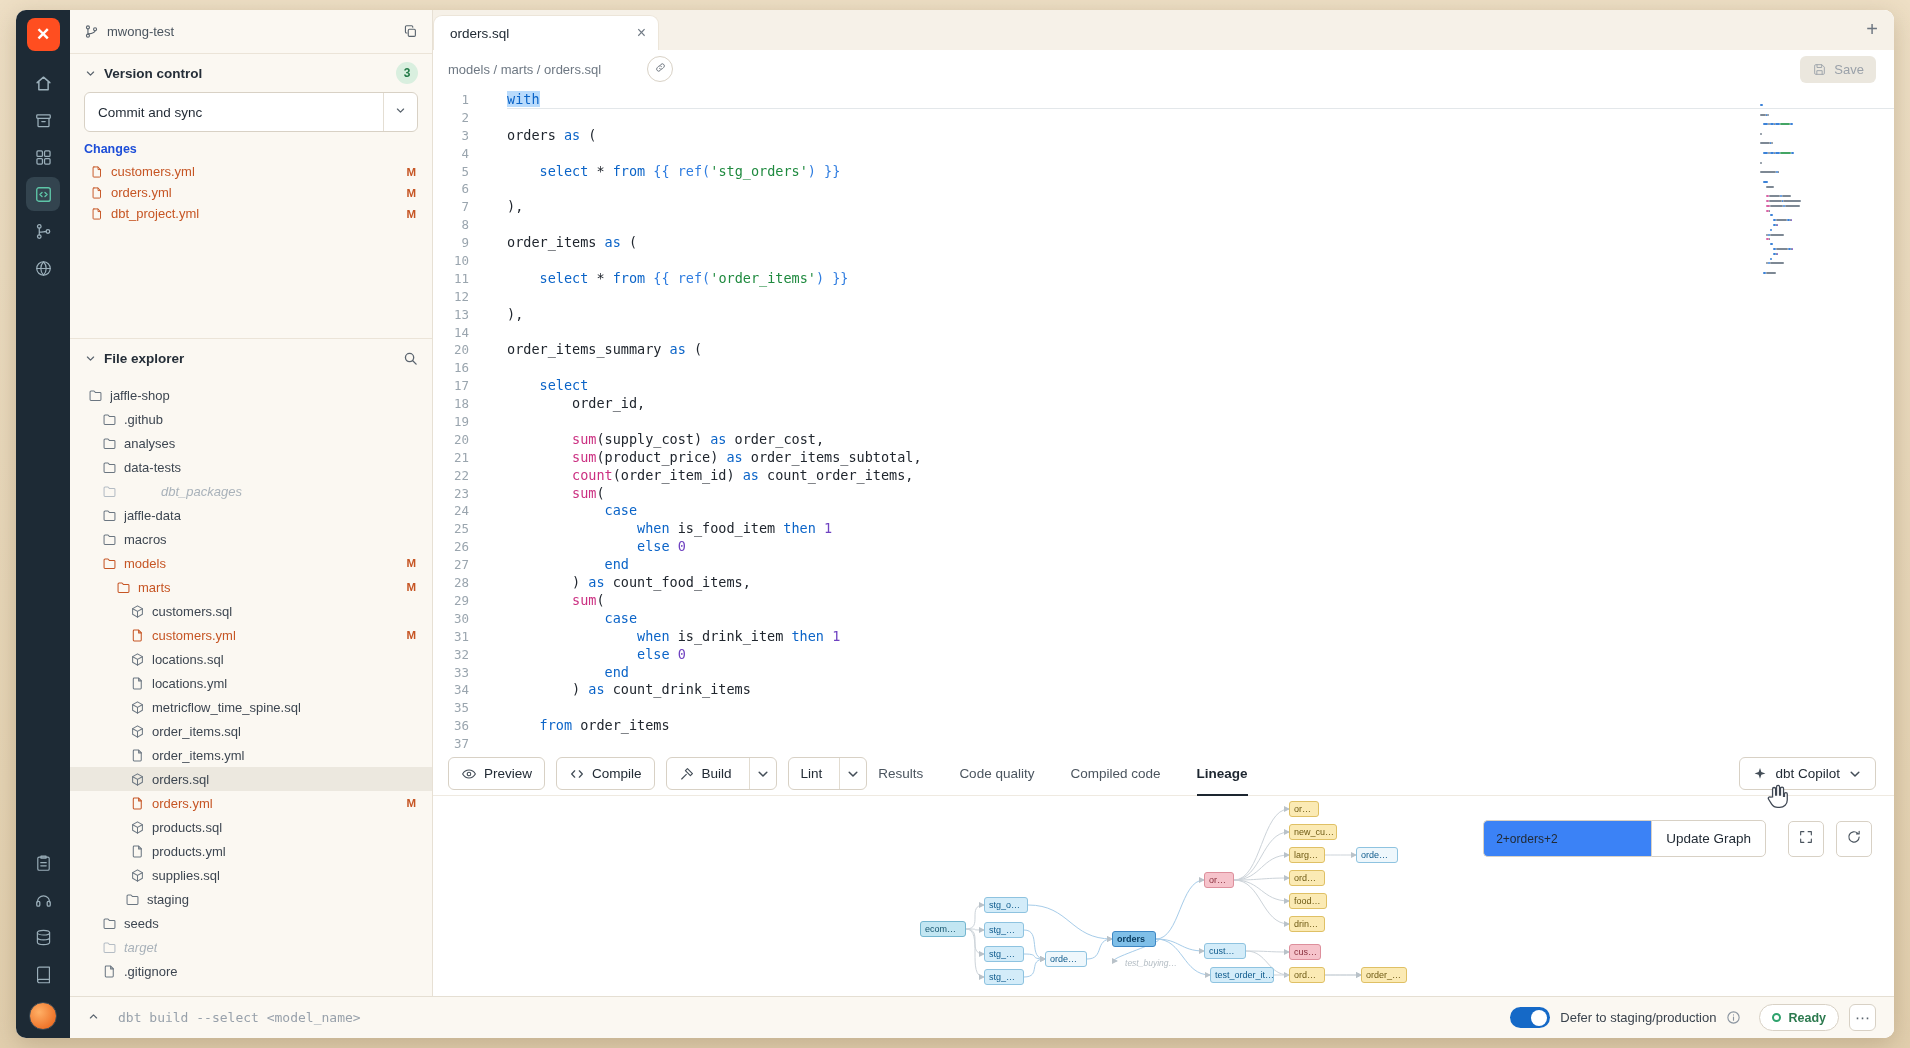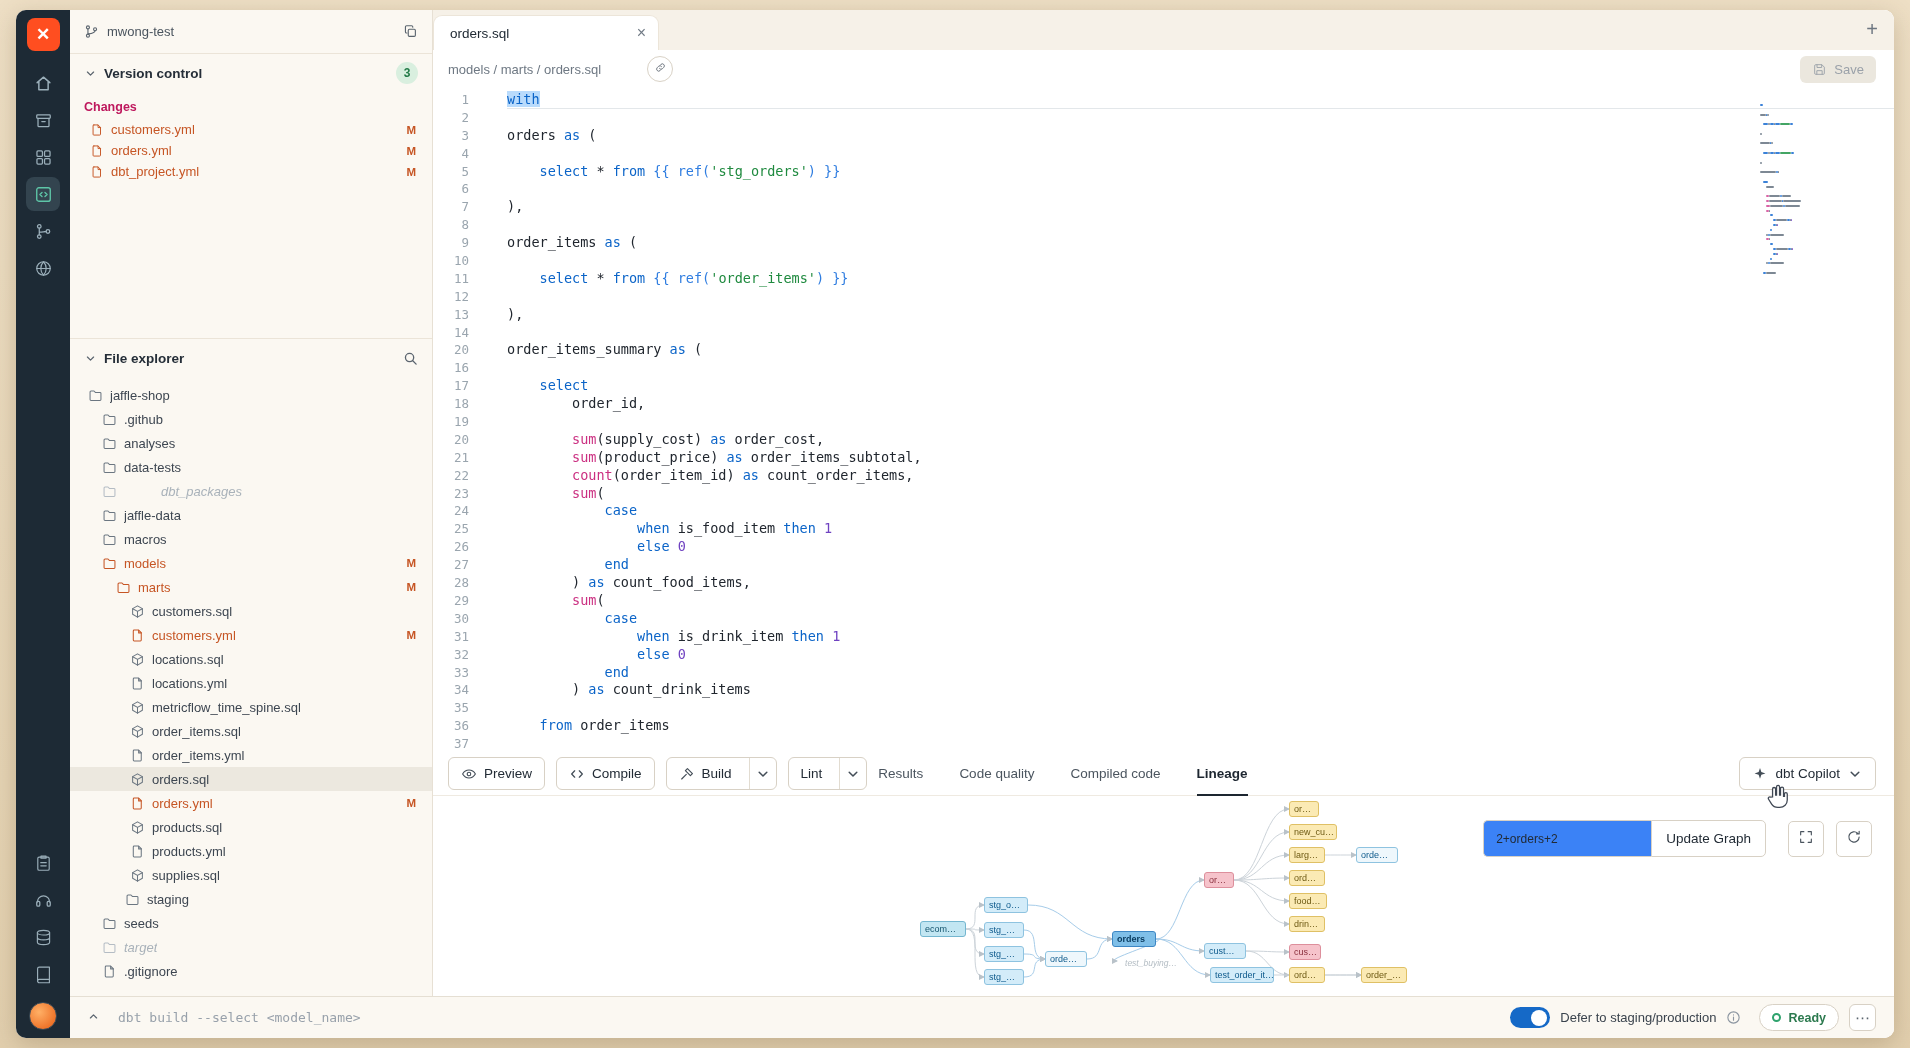--- a/index.html
+++ b/index.html
@@ -28,21 +28,21 @@
   .vc { height:285px; border-bottom:1px solid #ebe4d8; }
   .sec-header { height:38px; display:flex; align-items:center; padding:0 14px; gap:7px; font-size:13.5px; font-weight:700; color:#252e38; }
   .sec-header .ic { width:13px; height:13px; color:#5a646e; }
   .sec-header .ic svg { width:100%; height:100%; }
   .badge { margin-left:auto; min-width:22px; height:22px; border-radius:11px; background:#d9efdf; color:#217a46; font-size:12px; font-weight:700;
            display:flex; align-items:center; justify-content:center; }
   .commit { margin:0 14px 10px; height:40px; border:1px solid #d8d1c5; border-radius:6px; background:#fff; display:flex; align-items:center;
             padding-left:13px; font-size:13.5px; color:#1f2833; }
   .commit .chev-seg { margin-left:auto; width:34px; height:100%; border-left:1px solid #e4ded3; display:flex; align-items:center; justify-content:center; color:#5a646e; }
   .chev-seg svg, .search-ic svg { width:13px; height:13px; }
-  .changes-label { margin:8px 14px 5px; font-size:12.5px; font-weight:700; color:#be185d; }
+  .changes-label { margin:8px 14px 5px; font-size:12.5px; font-weight:700; color:#1d4ed8; }
   .chg { height:21px; display:flex; align-items:center; padding:0 16px 0 20px; gap:7px; color:#c65524; }
   .chg .ic { width:14px; height:14px; flex:none; }
   .chg .ic svg { width:100%; height:100%; }
   .chg .m { margin-left:auto; font-size:11.5px; font-weight:700; }
   .fx-header .search-ic { margin-left:auto; color:#5a646e; width:15px; height:15px; }
   .tree { position:absolute; top:367px; bottom:42px; left:0; right:0; overflow:hidden; padding-top:6px; }
   .trow { height:24px; display:flex; align-items:center; gap:7px; padding-right:16px; color:#3d4651; }
   .trow .ic { width:15px; height:15px; color:#6b7681; flex:none; }
   .trow .ic svg { width:100%; height:100%; }
   .trow .lbl { white-space:nowrap; overflow:hidden; }
@@ -230,20 +230,28 @@
           </svg></span>
     </div>
 
     <div class="vc">
       <div class="sec-header">
         <span class="ic"><svg viewBox="0 0 16 16" fill="none" stroke="currentColor" stroke-width="1.5" stroke-linecap="round" stroke-linejoin="round">
               <path d="M4.2 6.2L8 10l3.8-3.8"></path>
             </svg></span>
         <span>Version control</span>
         <span class="badge">3</span>
+      </div>
+      <div class="commit">
+        <span>Commit and sync</span>
+        <span class="chev-seg">
+            <span class="ic"><svg viewBox="0 0 16 16" fill="none" stroke="currentColor" stroke-width="1.5" stroke-linecap="round" stroke-linejoin="round">
+                <path d="M4.2 6.2L8 10l3.8-3.8"></path>
+              </svg></span>
+          </span>
       </div>
       <div class="changes-label">Changes</div>
       <div>
           <div class="chg">
             <span class="ic"><svg viewBox="0 0 16 16" fill="none" stroke="currentColor" stroke-width="1.1" stroke-linecap="round" stroke-linejoin="round">
                 <path d="M4.4 2.2h4.8L12 5v7.9a.9.9 0 0 1-.9.9H4.4a.9.9 0 0 1-.9-.9V3.1a.9.9 0 0 1 .9-.9z"></path>
                 <path d="M9.2 2.4v2.8H12"></path>
               </svg></span>
             <span class="lbl">customers.yml</span>
             <span class="m">M</span>

